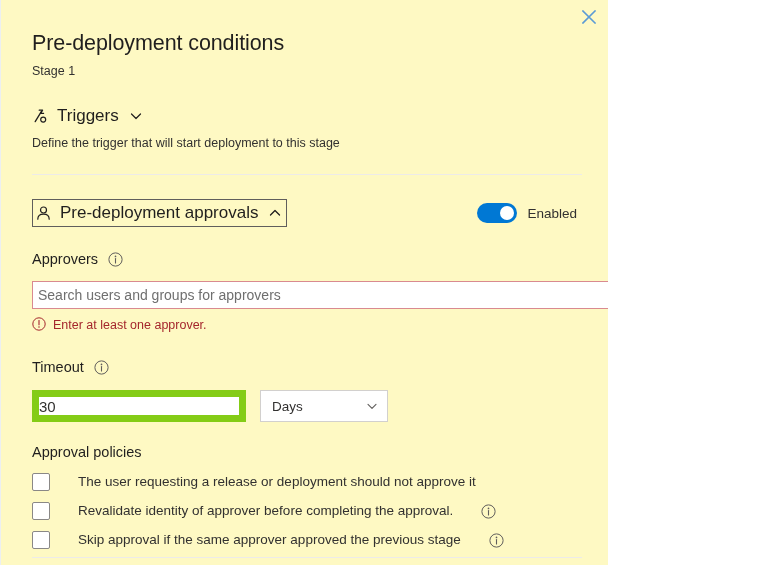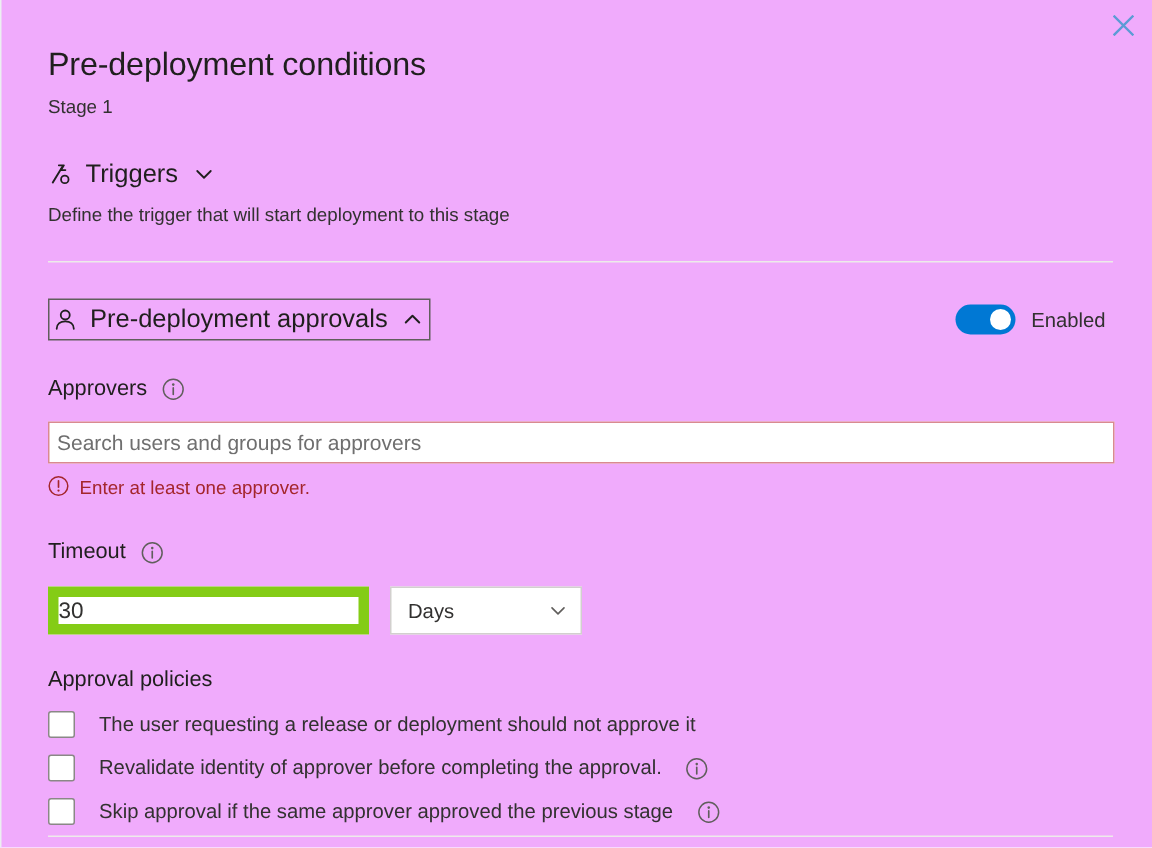--- a/index.html
+++ b/index.html
@@ -5,22 +5,22 @@
   * { box-sizing: border-box; }
   html, body {
     margin: 0; padding: 0;
     width: 768px; height: 565px;
     background: #ffffff;
     font-family: "Liberation Sans", sans-serif;
     -webkit-font-smoothing: antialiased;
   }
   #panel {
     position: relative;
-    width: 768px; height: 565px;
-    background: #f0abfc;
+    width: 608px; height: 565px;
+    background: #fef9c3;
     border-left: 1px solid #eceff1;
     overflow: hidden;
   }
 
   
   #close-btn {
     position: absolute;
     top: 2px; right: 4px;
     width: 30px; height: 30px;
     display: flex; align-items: center; justify-content: center;
@@ -194,21 +194,21 @@
   
   #policies-title {
     padding-top: 20px;
     font-size: 14.5px;
     color: #201f1e;
     line-height: 20px;
   }
   .policy-row {
     display: flex;
     align-items: center;
-    gap: 16px;
+    gap: 28px;
     padding-top: 11px;
   }
   .checkbox {
     width: 18px; height: 18px;
     border: 1px solid #8a8886;
     border-radius: 2px;
     background: #ffffff;
     cursor: pointer;
     flex: none;
   }

